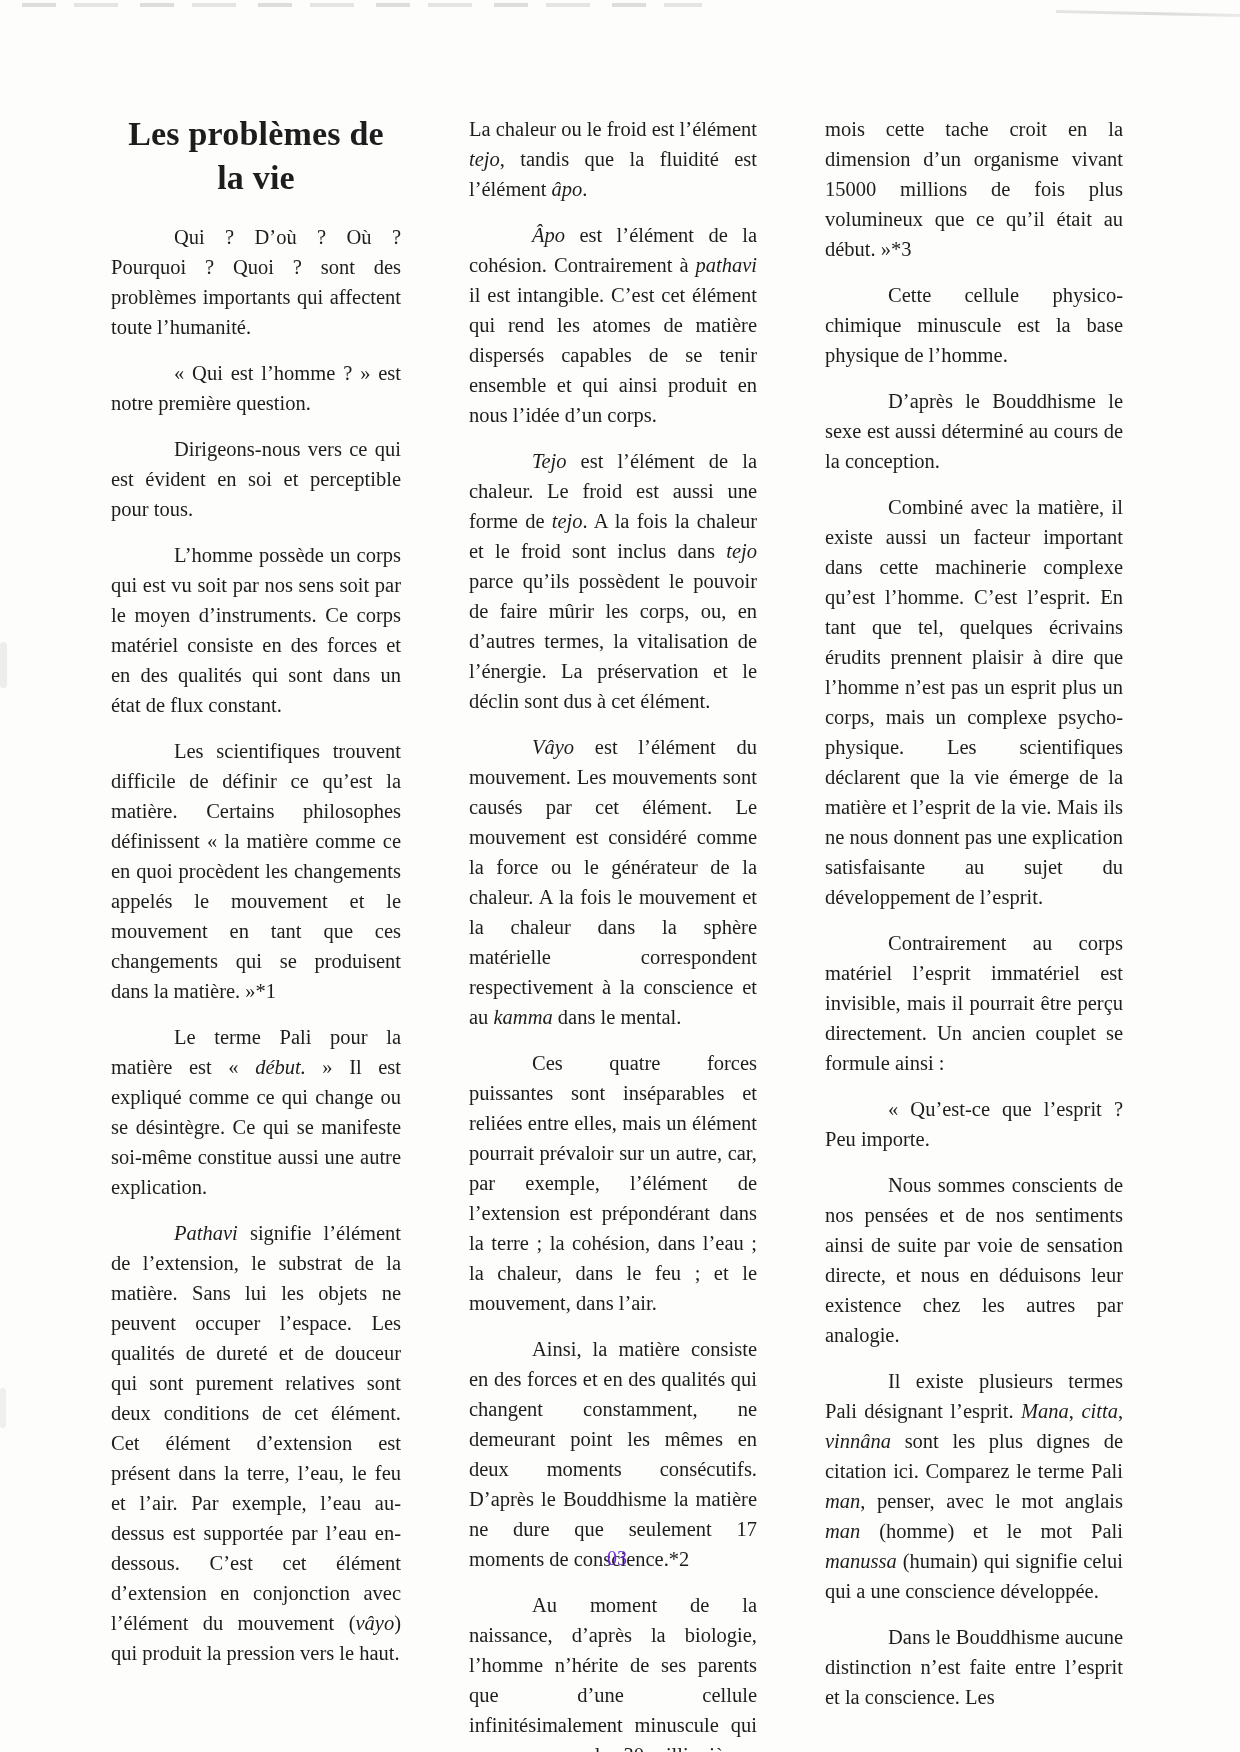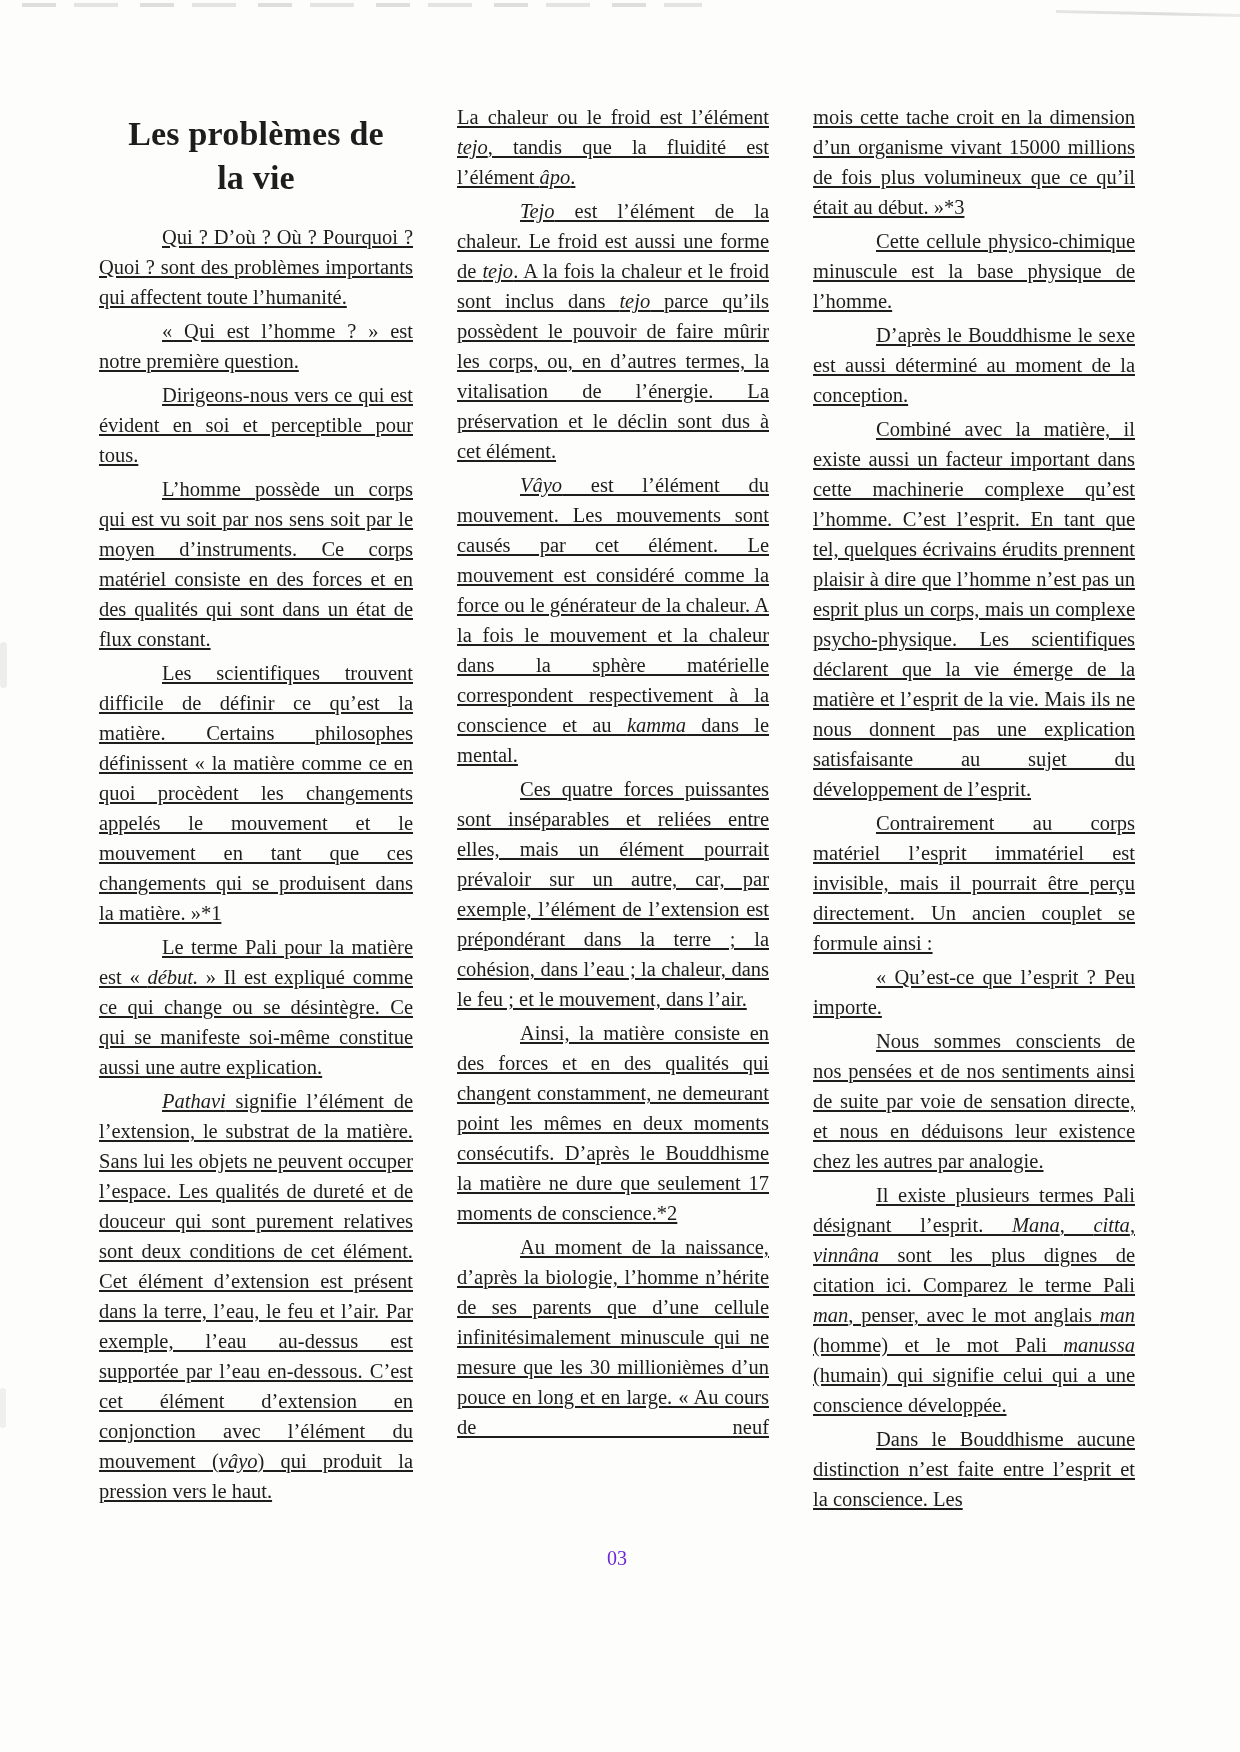--- a/index.html
+++ b/index.html
@@ -69,23 +69,22 @@
   }
   .article-title {
     font-size: 34px;
     line-height: 44px;
     font-weight: bold;
     text-align: center;
     margin: 14px 0 22px 0;
     letter-spacing: .2px;
   }
   .para {
-    margin: 4px;
+    margin: 16px;
     text-indent: 63px;
-    text-decoration: underline;
   }
   .para.noindent { text-indent: 0; }
   .para.cont { text-align-last: justify; }
   .para i { font-style: italic; }
   .page-number {
     position: absolute;
     left: 95px;
     top: 1547px;
     width: 1044px;
     text-align: center;
@@ -115,31 +114,32 @@
           <p class="para">« Qui est l’homme ? » est notre première question.</p>
           <p class="para">Dirigeons-nous vers ce qui est évident en soi et perceptible pour tous.</p>
           <p class="para">L’homme possède un corps qui est vu soit par nos sens soit par le moyen d’instruments. Ce corps matériel consiste en des forces et en des qualités qui sont dans un état de flux constant.</p>
           <p class="para">Les scientifiques trouvent difficile de définir ce qu’est la matière. Certains philosophes définissent « la matière comme ce en quoi procèdent les changements appelés le mouvement et le mouvement en tant que ces changements qui se produisent dans la matière. »*1</p>
           <p class="para">Le terme Pali pour la matière est « <i>début.</i> » Il est expliqué comme ce qui change ou se désintègre. Ce qui se manifeste soi-même constitue aussi une autre explication.</p>
           <p class="para"><i>Pathavi</i> signifie l’élément de l’extension, le substrat de la matière. Sans lui les objets ne peuvent occuper l’espace. Les qualités de dureté et de douceur qui sont purement relatives sont deux conditions de cet élément. Cet élément d’extension est présent dans la terre, l’eau, le feu et l’air. Par exemple, l’eau au-dessus est supportée par l’eau en-dessous. C’est cet élément d’extension en conjonction avec l’élément du mouvement (<i>vâyo</i>) qui produit la pression vers le haut.</p>
         </div>
 
       <div class="col">
           <p class="para noindent">La chaleur ou le froid est l’élément <i>tejo</i>, tandis que la fluidité est l’élément <i>âpo</i>.</p>
+          <p class="para"><i>Âpo</i> est l’élément de la cohésion. Contrairement à <i>pathavi</i> il est intangible. C’est cet élément qui rend les atomes de matière dispersés capables de se tenir ensemble et qui ainsi produit en nous l’idée d’un corps.</p>
           <p class="para"><i>Tejo</i> est l’élément de la chaleur. Le froid est aussi une forme de <i>tejo</i>. A la fois la chaleur et le froid sont inclus dans <i>tejo</i> parce qu’ils possèdent le pouvoir de faire mûrir les corps, ou, en d’autres termes, la vitalisation de l’énergie. La préservation et le déclin sont dus à cet élément.</p>
           <p class="para"><i>Vâyo</i> est l’élément du mouvement. Les mouvements sont causés par cet élément. Le mouvement est considéré comme la force ou le générateur de la chaleur. A la fois le mouvement et la chaleur dans la sphère matérielle correspondent respectivement à la conscience et au <i>kamma</i> dans le mental.</p>
           <p class="para">Ces quatre forces puissantes sont inséparables et reliées entre elles, mais un élément pourrait prévaloir sur un autre, car, par exemple, l’élément de l’extension est prépondérant dans la terre ; la cohésion, dans l’eau ; la chaleur, dans le feu ; et le mouvement, dans l’air.</p>
           <p class="para">Ainsi, la matière consiste en des forces et en des qualités qui changent constamment, ne demeurant point les mêmes en deux moments consécutifs. D’après le Bouddhisme la matière ne dure que seulement 17 moments de conscience.*2</p>
           <p class="para cont">Au moment de la naissance, d’après la biologie, l’homme n’hérite de ses parents que d’une cellule infinitésimalement minuscule qui ne mesure que les 30 millionièmes d’un pouce en long et en large. « Au cours de neuf</p>
         </div>
 
       <div class="col">
           <p class="para noindent">mois cette tache croit en la dimension d’un organisme vivant 15000 millions de fois plus volumineux que ce qu’il était au début. »*3</p>
           <p class="para">Cette cellule physico-chimique minuscule est la base physique de l’homme.</p>
-          <p class="para">D’après le Bouddhisme le sexe est aussi déterminé au moment de la conception.</p>
+          <p class="para">D’après le Bouddhisme le sexe est aussi déterminé au cours de la conception.</p>
           <p class="para">Combiné avec la matière, il existe aussi un facteur important dans cette machinerie complexe qu’est l’homme. C’est l’esprit. En tant que tel, quelques écrivains érudits prennent plaisir à dire que l’homme n’est pas un esprit plus un corps, mais un complexe psycho-physique. Les scientifiques déclarent que la vie émerge de la matière et l’esprit de la vie. Mais ils ne nous donnent pas une explication satisfaisante au sujet du développement de l’esprit.</p>
           <p class="para">Contrairement au corps matériel l’esprit immatériel est invisible, mais il pourrait être perçu directement. Un ancien couplet se formule ainsi :</p>
           <p class="para">« Qu’est-ce que l’esprit ? Peu importe.</p>
           <p class="para">Nous sommes conscients de nos pensées et de nos sentiments ainsi de suite par voie de sensation directe, et nous en déduisons leur existence chez les autres par analogie.</p>
           <p class="para">Il existe plusieurs termes Pali désignant l’esprit. <i>Mana</i>, <i>citta</i>, <i>vinnâna</i> sont les plus dignes de citation ici. Comparez le terme Pali <i>man</i>, penser, avec le mot anglais <i>man</i> (homme) et le mot Pali <i>manussa</i> (humain) qui signifie celui qui a une conscience développée.</p>
           <p class="para">Dans le Bouddhisme aucune distinction n’est faite entre l’esprit et la conscience. Les</p>
         </div>
 
     </div>
   </div>

